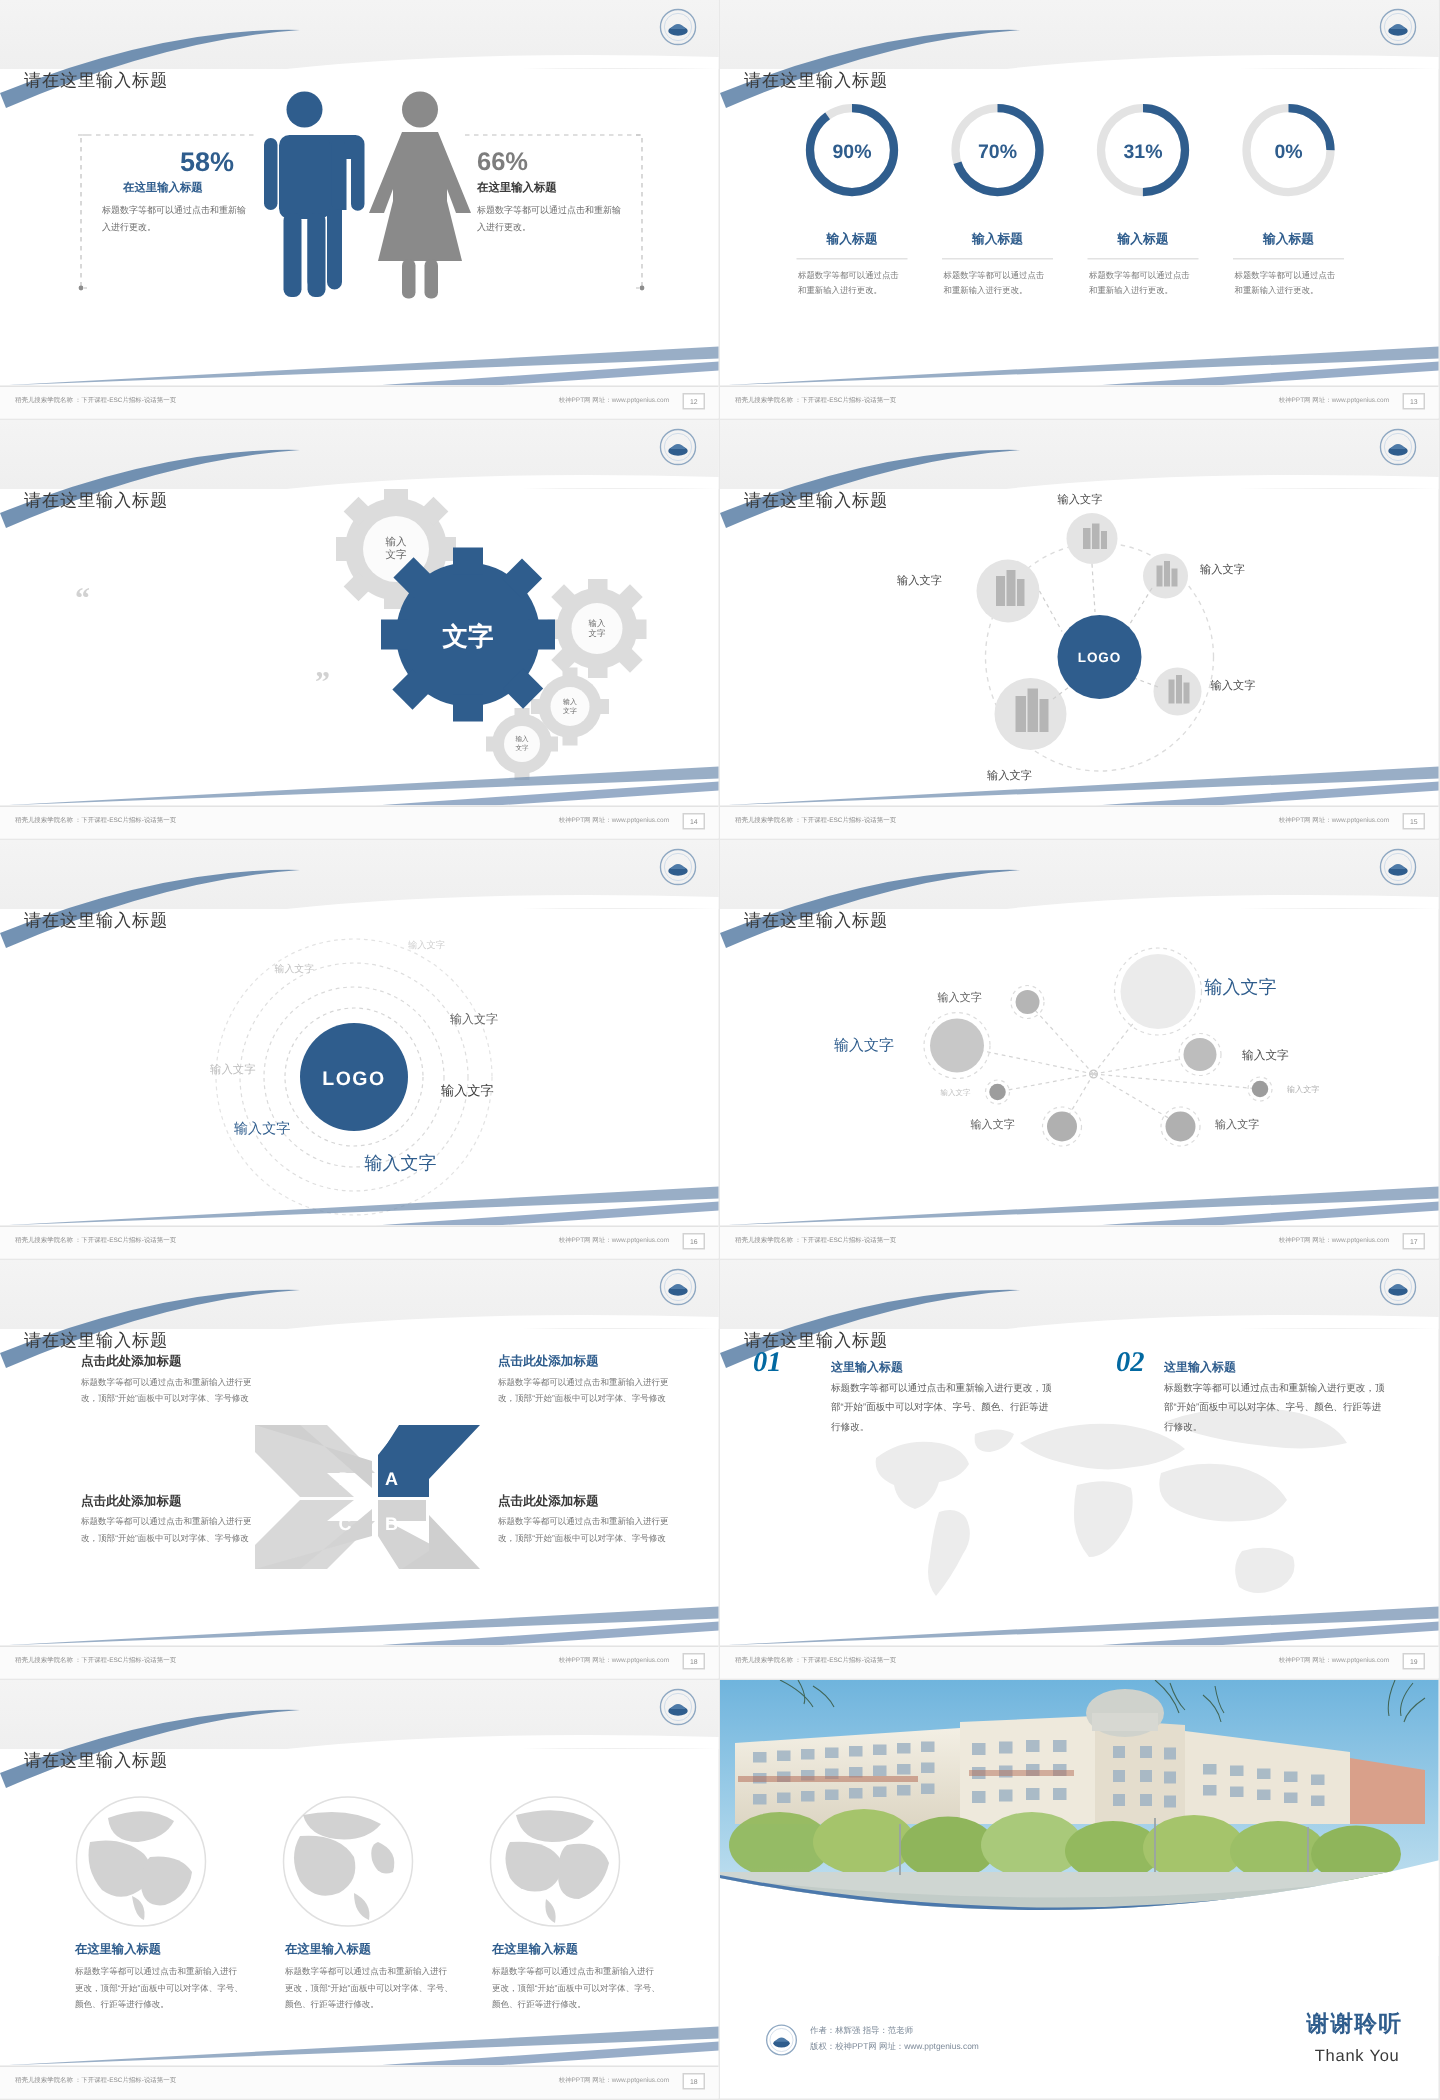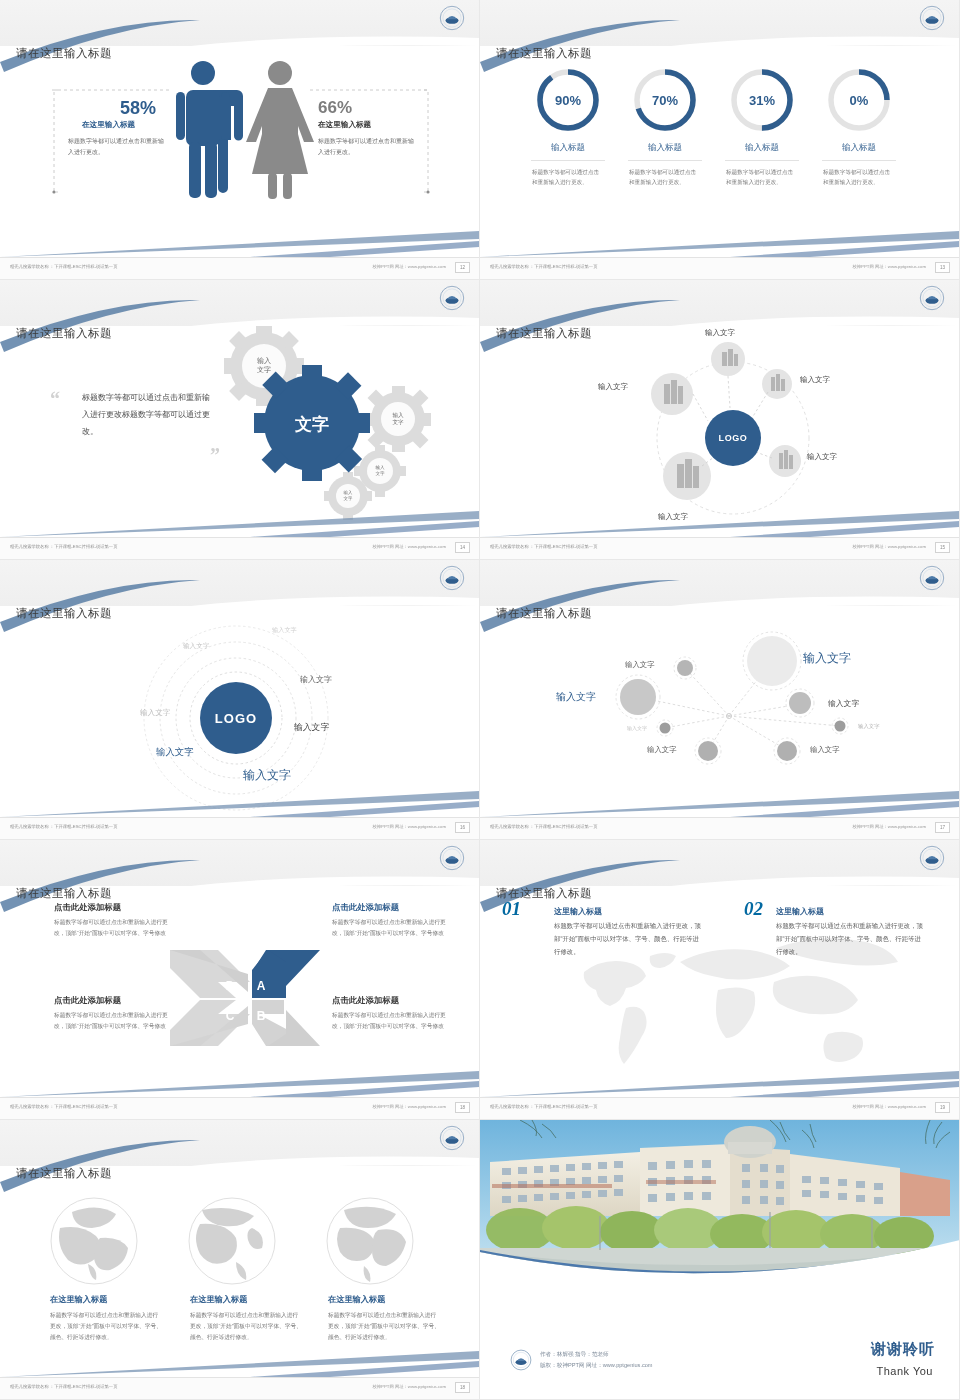--- a/index.html
+++ b/index.html
@@ -80,21 +80,21 @@
   .s1-txt-r { position: absolute; left: 318px; top: 90px; width: 100px; font-size: 6px; color: #6d6d6d; line-height: 1.75; }
 
   
   .donutcol { position: absolute; top: 20px; width: 100px; text-align: center; }
   .donut-val {
     position: absolute; left: 0; top: 0; width: 68px; height: 68px;
     display: flex; align-items: center; justify-content: center;
     font-size: 13px; font-weight: bold; color: #2f5d8d;
   }
   .donut-wrap { position: relative; width: 68px; height: 68px; margin: 0 auto; }
-  .donut-label { margin-top: 8px; font-size: 8.5px; font-weight: normal; color: #2f5d8d; }
+  .donut-label { margin-top: 20px; font-size: 8.5px; font-weight: bold; color: #2f5d8d; }
   .donut-rule { width: 74px; height: 1px; background: #e2e2e2; margin: 6px auto 0; }
   .donut-desc { margin-top: 6px; font-size: 5.6px; color: #7a7a7a; line-height: 1.8; text-align: left; padding: 0 14px; }
 
   
   .quote-open { position: absolute; left: 50px; top: 62px; font-size: 20px; color: #d2d2d2; font-weight: bold; font-family: "Liberation Serif", serif; }
   .quote-close { position: absolute; left: 210px; top: 118px; font-size: 20px; color: #d2d2d2; font-weight: bold; font-family: "Liberation Serif", serif; }
   .quote-body { position: absolute; left: 82px; top: 64px; width: 132px; font-size: 8px; color: #4a4a4a; line-height: 2.1; }
 
   
   .hub-logo {
@@ -340,21 +340,20 @@
             <rect x="254" y="87" width="18" height="20"></rect>
               <rect x="352" y="87" width="18" height="20"></rect>
             <rect x="266" y="50" width="19" height="19" transform="rotate(-45 275 59)"></rect>
             <rect x="339" y="50" width="19" height="19" transform="rotate(45 348 59)"></rect>
             <rect x="266" y="124" width="19" height="19" transform="rotate(45 275 133)"></rect>
             <rect x="339" y="124" width="19" height="19" transform="rotate(-45 348 133)"></rect>
           </g>
           <text x="312" y="104" text-anchor="middle" font-size="17" font-weight="bold" fill="#ffffff" font-family="Liberation Sans, sans-serif">文字</text>
         </svg>
         <div class="quote-open">“</div>
-        <div class="quote-body">标题数字等都可以通过点击和重新输入进行更改标题数字等都可以通过更改。</div>
         <div class="quote-close">”</div>
       </div>
       <svg class="corner" viewBox="0 0 480 36">
         <path d="M0 36 L480 10 L480 18 L0 36 Z" fill="#6e8cae" opacity=".7"></path>
         <path d="M250 36 L480 20 L480 26 L330 36 Z" fill="#43699a" opacity=".55"></path>
       </svg>
       <div class="footer">
         <div class="footer-left">稻壳儿搜索学院名称 ：下开课程-ESC片招标-说话第一页</div>
         <div class="footer-right">校神PPT网  网址：www.pptgenius.com</div>
         <div class="pagebox">14</div>

